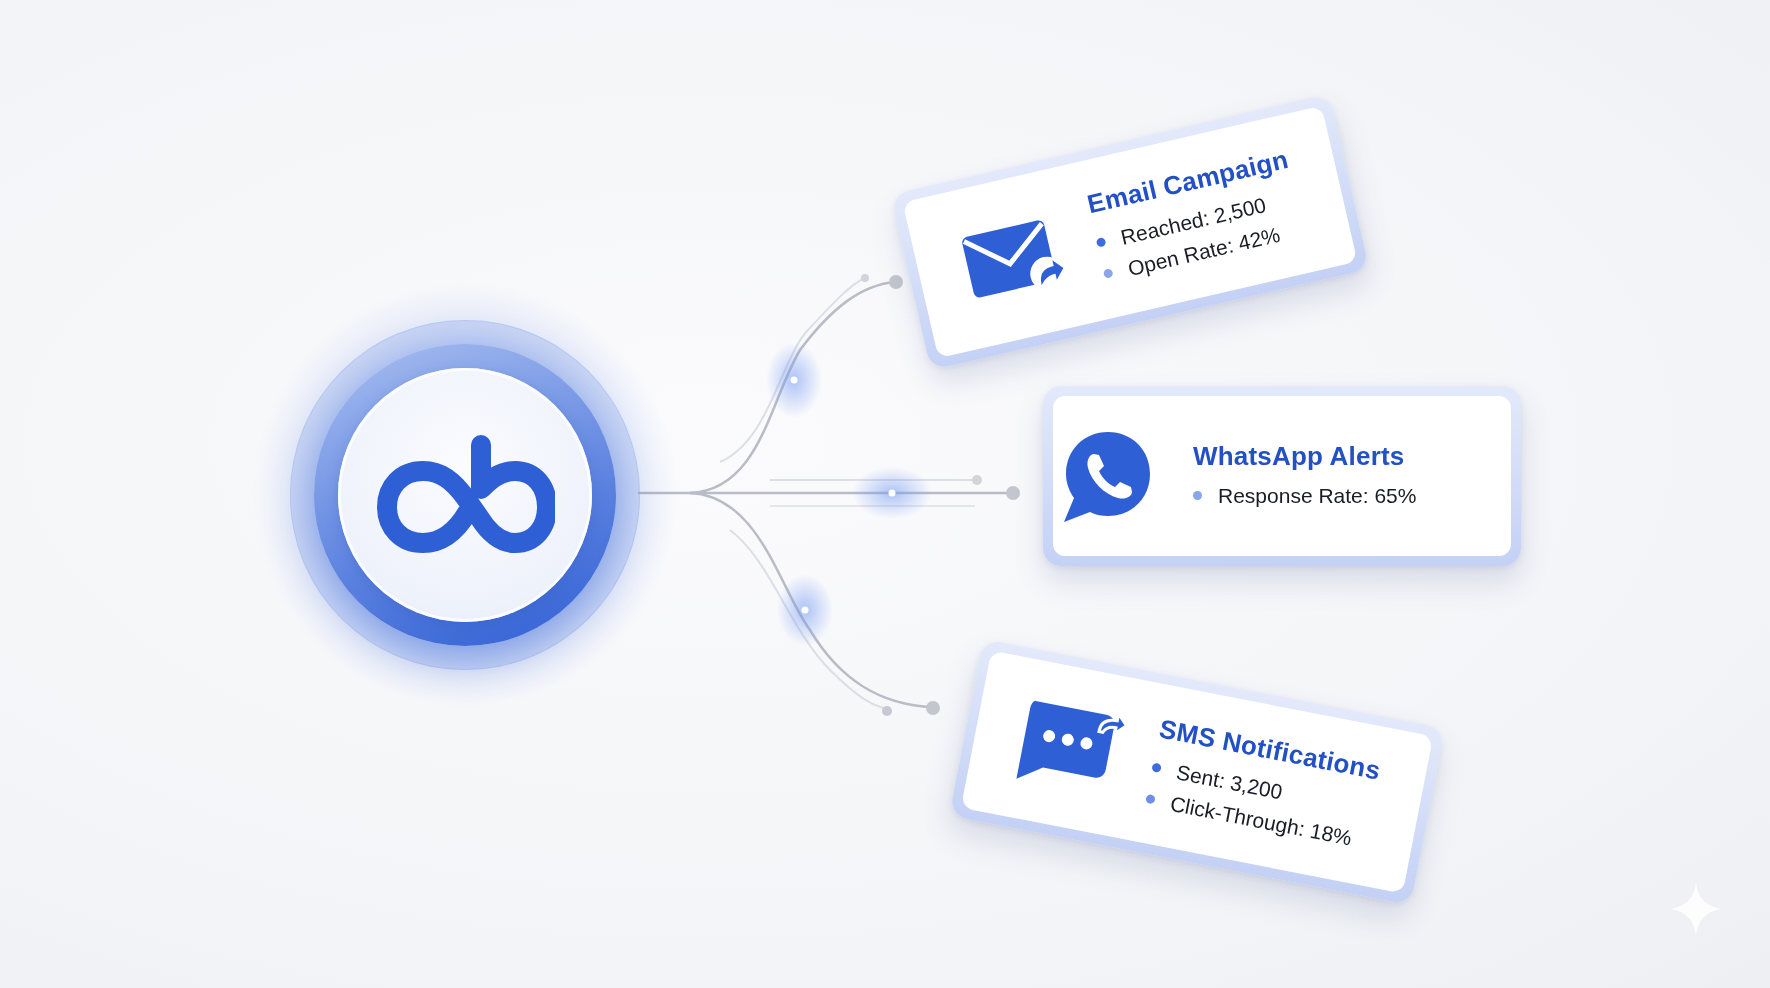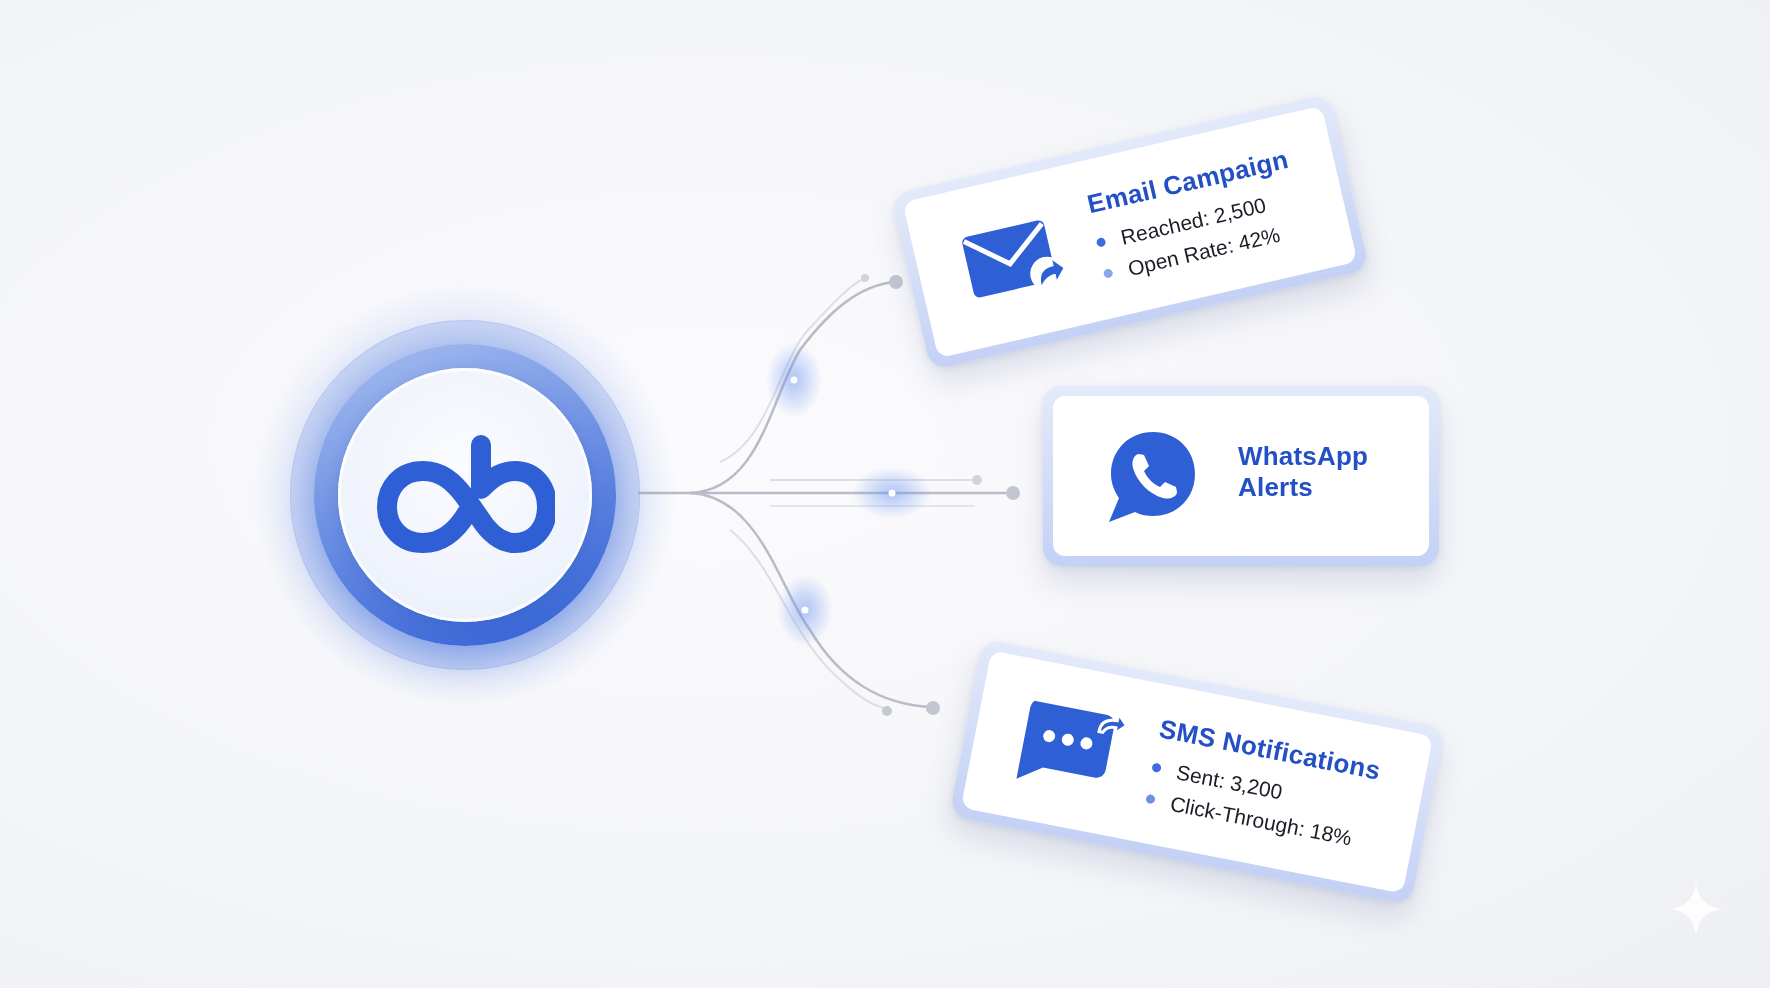--- a/index.html
+++ b/index.html
@@ -39,21 +39,21 @@
   .card .text { display: flex; flex-direction: column; }
   .card .title { color: #2350c4; font-weight: bold; font-size: 26px; letter-spacing: 0.2px; margin-bottom: 8px; }
   .card .stat { display: flex; align-items: center; color: #1a1d26; font-size: 21px; line-height: 32px; }
   .card .dot { width: 9px; height: 9px; border-radius: 50%; margin-right: 16px; flex: 0 0 auto; }
 
   #card-email { left: 905px; top: 142px; transform: rotate(-13deg); }
   #card-email .card { width: 430px; height: 160px; padding-left: 40px; }
   #card-email .icon { width: 110px; margin-right: 30px; }
 
   #card-whatsapp { left: 1043px; top: 386px; }
-  #card-whatsapp .card { width: 376px; height: 160px; padding-left: 45px; }
+  #card-whatsapp .card { width: 458px; height: 160px; }
   #card-whatsapp .icon { width: 110px; margin-right: 30px; }
 
   #card-sms { left: 962px; top: 682px; transform: rotate(11deg); }
   #card-sms .card { width: 450px; height: 160px; padding-left: 40px; }
   #card-sms .icon { width: 110px; margin-right: 30px; }
 
   .sparkle { position: absolute; left: 1665px; top: 878px; width: 62px; height: 62px; }
 </style>
 </head>
 <body>
@@ -130,20 +130,24 @@
   <div class="card-outer">
     <div class="card">
       <div class="icon">
         <svg width="100" height="100" viewBox="0 0 100 100">
           <path d="M50 6 C 26 6, 8 24, 8 48 C 8 58, 12 66, 16 72 L 6 96 L 32 86 C 38 89, 44 90, 50 90 C 74 90, 92 72, 92 48 C 92 24, 74 6, 50 6 Z" fill="#2f5fd4"></path>
           <path d="M36 28 C 32 28, 28 34, 30 42 C 34 56, 46 68, 60 72 C 68 74, 74 70, 74 66 L 73 61 L 62 56 L 57 61 C 50 58, 44 52, 41 45 L 46 40 L 41 29 Z" fill="#ffffff"></path>
         </svg>
       </div>
       <div class="text">
         <div class="title">WhatsApp Alerts</div>
+        <div class="stat">
+          <span class="dot" style="background:#8aa6ea"></span>
+          <span>Response Rate: 65%</span>
+        </div>
       </div>
     </div>
   </div>
 </div>
 
 <div class="card-wrap" id="card-sms">
   <div class="card-outer">
     <div class="card">
       <div class="icon">
         <svg width="105" height="90" viewBox="0 0 105 90">

